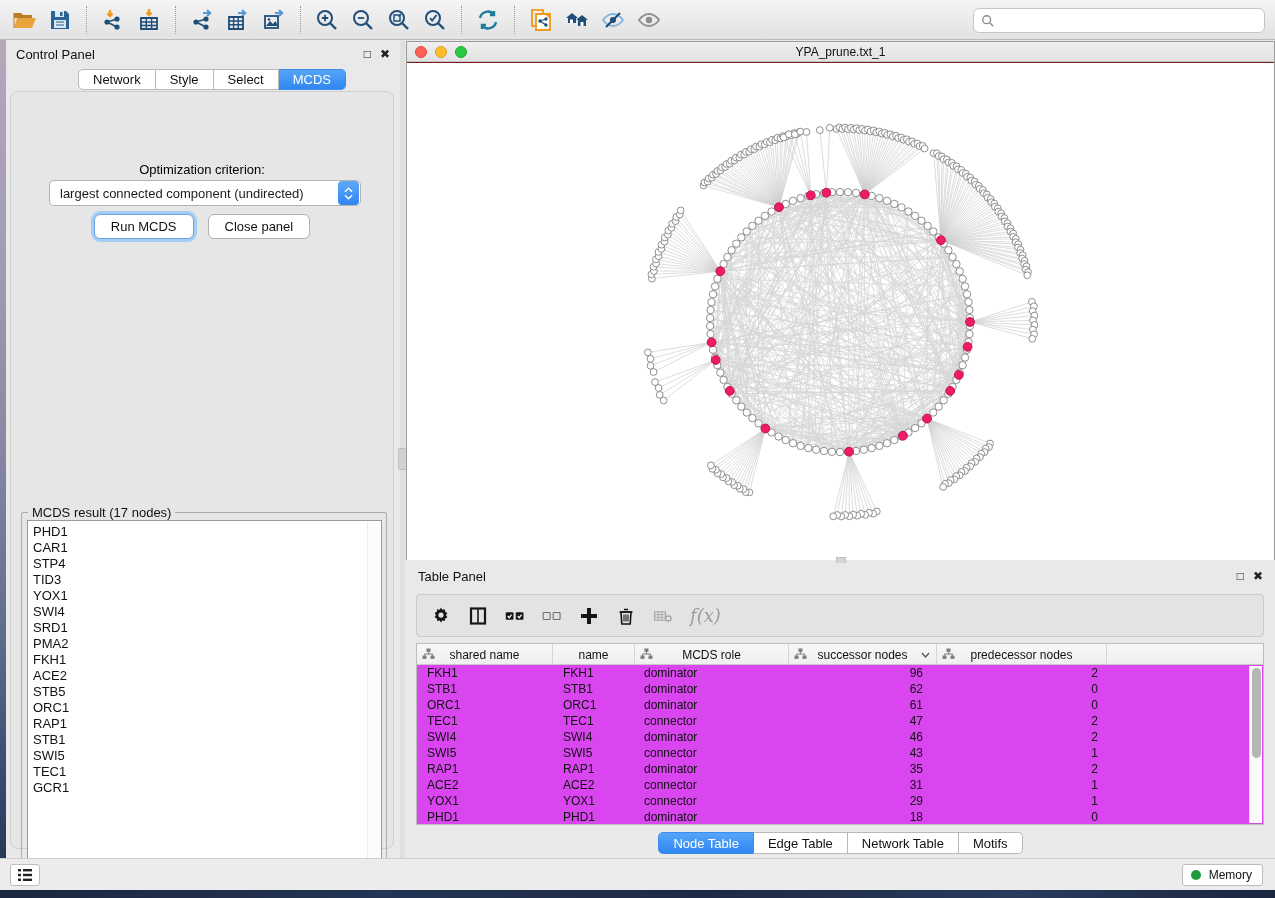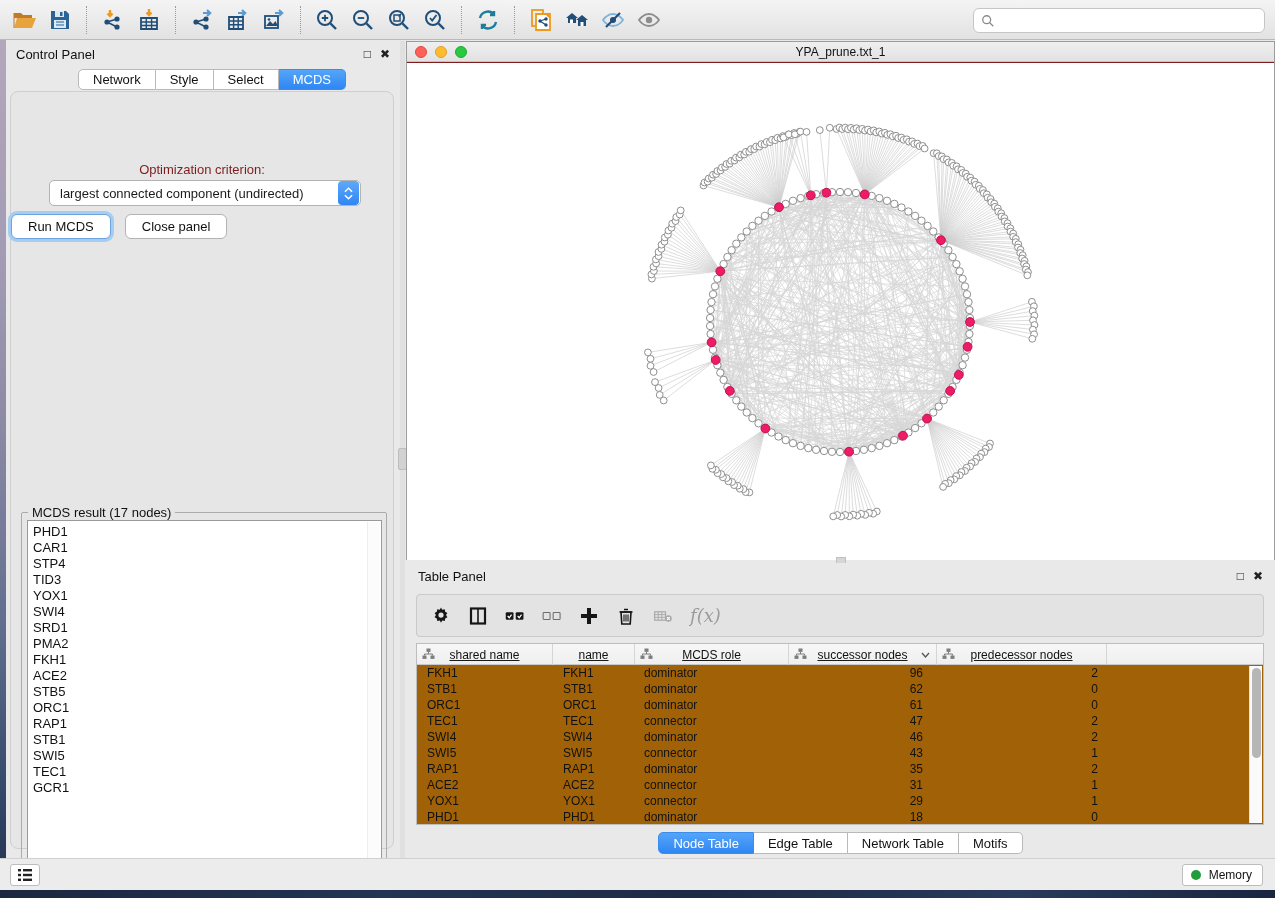--- a/index.html
+++ b/index.html
@@ -31,28 +31,28 @@
   .panel-wbtns { margin-left:auto; display:flex; gap:9px; align-items:center; }
   .wbtn { font-size:12px; color:#222; line-height:1; background:none; border:none; padding:0; }
   .cp-body { position:absolute; left:4px; top:50px; width:384px; height:758px; background:#e6e6e6;
     border:1px solid #cfcfcf; border-radius:8px; }
   .cp-tabs { position:absolute; left:72px; top:28px; display:flex; z-index:2; }
   .seg { height:21px; padding:0 14px; background:#fff; border:1px solid #b9b9b9; border-left:none;
     font-size:13px; display:flex; align-items:center; color:#111; }
   .seg:first-child { border-left:1px solid #b9b9b9; border-radius:5px 0 0 5px; }
   .seg:last-child { border-radius:0 5px 5px 0; }
   .seg.active { background:linear-gradient(180deg,#55a5f8,#2f86f2); color:#fff; border-color:#3c8cf0; }
-  .opt-label { position:absolute; left:0; width:100%; top:70px; text-align:center; font-size:13px; color:#7f1d1d; }
+  .opt-label { position:absolute; left:0; width:100%; top:70px; text-align:center; font-size:13px; color:#000000; }
   .dropdown { position:absolute; left:38px; top:88px; width:312px; height:26px; background:#fff;
     border:1px solid #b3b3b3; border-radius:5px; display:flex; align-items:center; }
   .dropdown .dd-text { flex:1; padding-left:10px; font-size:13px; white-space:nowrap; overflow:hidden; }
   .dd-stepper { width:21px; height:24px; margin-right:1px; border-radius:4px; background:linear-gradient(180deg,#5fa9f9,#2f86f2);
     display:flex; flex-direction:column; align-items:center; justify-content:center; gap:1px; }
   .dd-stepper svg { width:9px; height:6px; }
-  .cp-buttons { position:absolute; top:122px; left:0; width:100%; display:flex; gap:14px; }
+  .cp-buttons { position:absolute; top:122px; left:0; width:100%; display:flex; justify-content:center; gap:14px; }
   .mac-btn { height:25px; padding:0 16px; background:#fff; border:1px solid #b3b3b3; border-radius:6px;
     font-size:13px; font-family:"Liberation Sans",sans-serif; color:#111; }
   .mac-btn.focused { box-shadow:0 0 0 3px #a5cdf4; border-color:#6da4dd; }
 
   .mcds-fieldset { position:absolute; left:10px; top:420px; width:366px; height:372px;
     border:1px solid #ababab; border-radius:2px; }
   .mcds-legend { position:absolute; left:6px; top:-8px; background:#e6e6e6; padding:0 4px; font-size:13px; color:#111; }
   .mcds-listbox { position:absolute; left:5px; top:7px; width:355px; height:358px; background:#fff;
     border:1px solid #9a9a9a; overflow:hidden; }
   .mcds-list { list-style:none; padding:3px 0 0 5px; }
@@ -78,21 +78,21 @@
   .net-canvas { position:absolute; left:0; top:21px; width:867px; height:497px; background:#fff; overflow:hidden; }
 
   
   .table-panel { position:absolute; left:406px; top:563px; width:869px; height:295px; background:#e9e9e9; }
   .tp-toolbar { position:absolute; left:10px; top:31px; width:848px; height:43px; background:#e3e3e3;
     border:1px solid #c9c9c9; border-radius:4px; display:flex; align-items:center; padding-left:14px; gap:17px; }
   .tp-btn { background:none; border:none; display:flex; align-items:center; justify-content:flex-start; padding:0; }
   .tp-btn svg { width:20px; height:20px; }
   .fx { font-family:"DejaVu Serif", serif; font-style:italic; font-size:18px; color:#9b9b9b; }
 
-  .node-table { position:absolute; left:10px; top:80px; width:848px; height:182px; background:#a16207; border:1px solid #bdbdbd;text-decoration:underline; }
+  .node-table { position:absolute; left:10px; top:80px; width:848px; height:182px; background:#d946ef; border:1px solid #bdbdbd; }
   .nt-grid { display:grid; grid-template-columns:136px 82px 154px 148px 170px 1fr; }
   .nt-header { background:linear-gradient(180deg,#f7f7f7,#efefef); border-bottom:1px solid #c9c9c9; height:21px; }
   .nt-hcell { position:relative; display:flex; align-items:center; justify-content:center; font-size:12px;
     color:#111; border-right:1px solid #d5d5d5; height:21px; }
   .nt-hcell .shared-ic { position:absolute; left:5px; top:4px; }
   .nt-hcell .sort-ic { position:absolute; right:6px; top:8px; }
   .nt-body { position:absolute; left:0; top:21px; right:14px; bottom:0; overflow:hidden; }
   .nt-row { height:16px; }
   .nt-cell { font-size:12px; line-height:16px; color:#111; white-space:nowrap; overflow:hidden; }
   .nt-cell.c0,.nt-cell.c1 { padding-left:10px; }

